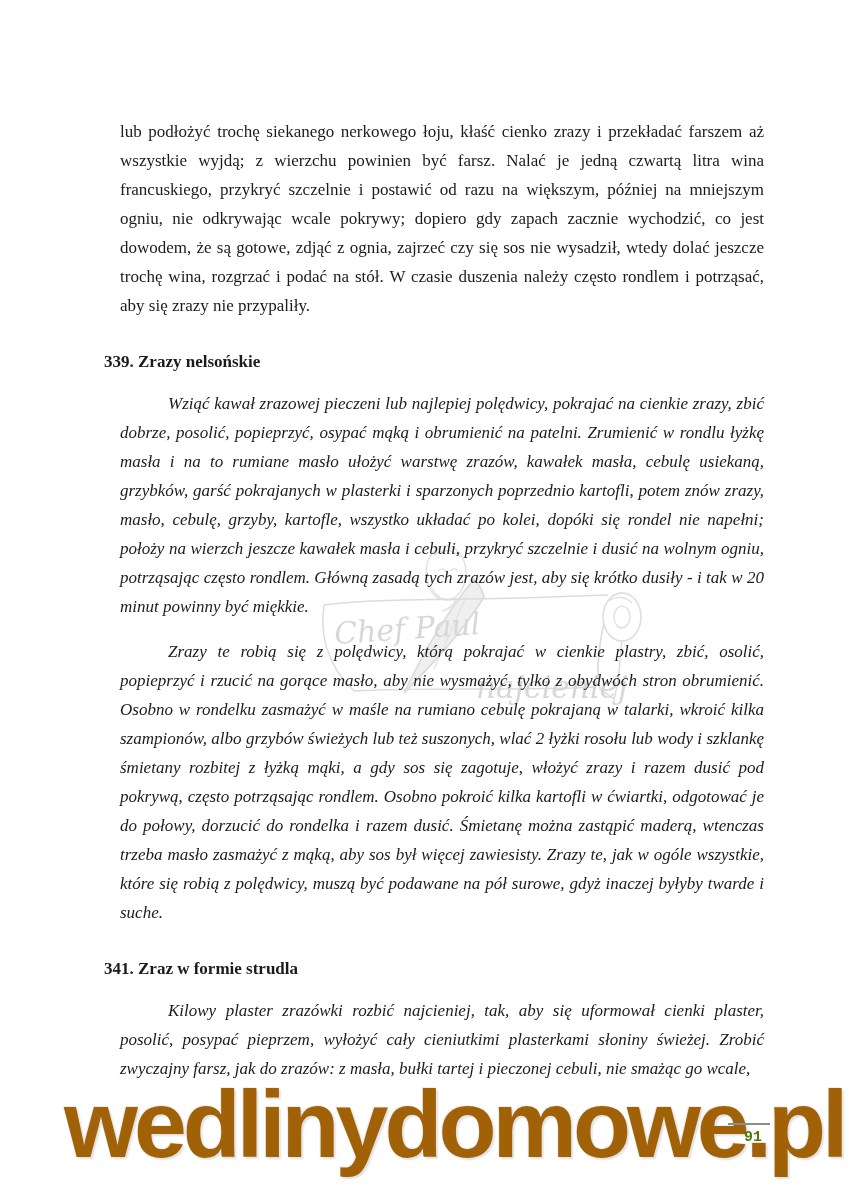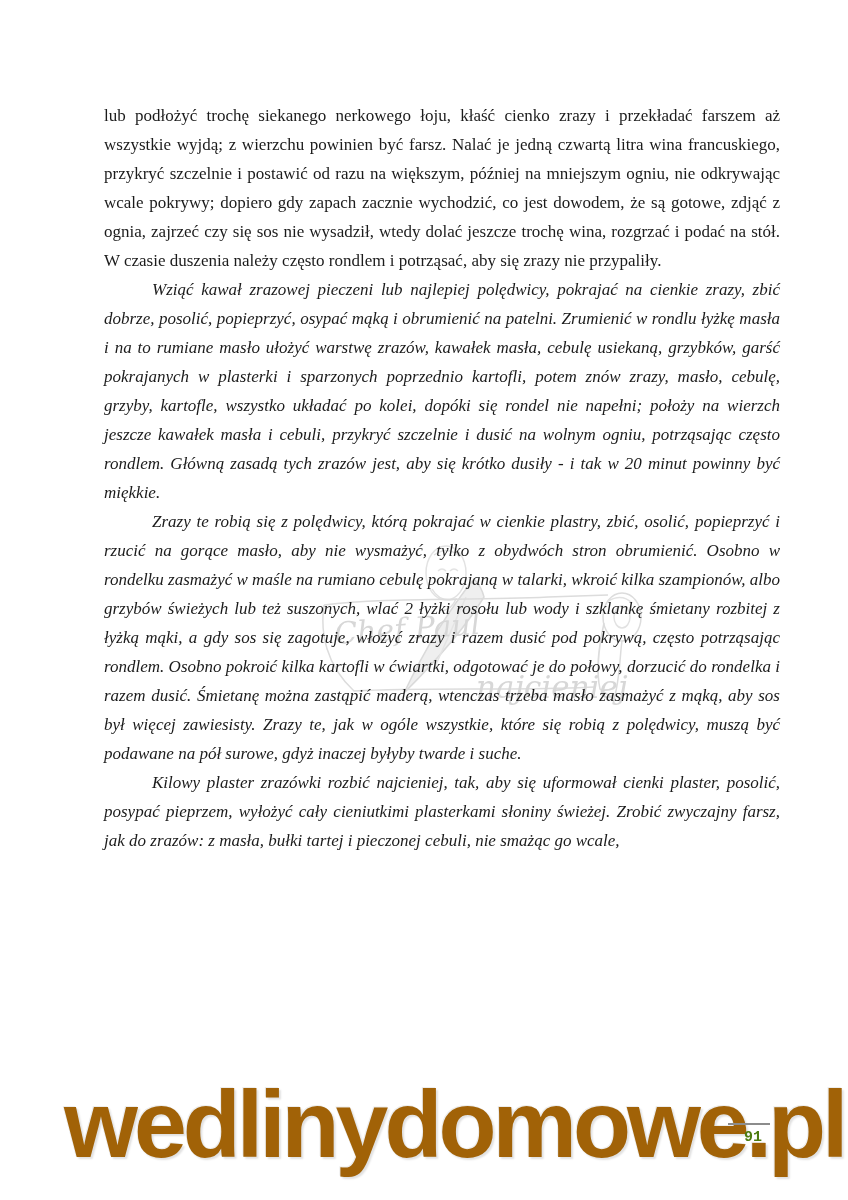--- a/index.html
+++ b/index.html
@@ -14,21 +14,21 @@
   
   .text-column {
     position:absolute;
     left:104px; top:101px; width:676px;
     color:#1b1b1b;
     font-size:17px;
     line-height:29px;
     text-align:justify;
     z-index:2;
   }
-  .text-column p { margin:0; }
+  .text-column p { margin:16px; }
   .text-column p.indent { text-indent:48px;font-style:italic; }
   .section-heading {
     font-size:17px;
     font-weight:bold;
     line-height:22px;
     margin:31px 0 11px 0;
     text-align:left;
   }
 
   
@@ -115,27 +115,29 @@
   <div class="wm-script wm-line3">najcieniej</div>
 </div>
 
 <div class="site-watermark">wedlinydomowe.pl</div>
 
 <div class="text-column">
 
   <p>lub podłożyć trochę siekanego nerkowego łoju, kłaść cienko zrazy i przekładać farszem aż wszystkie wyjdą; z wierzchu powinien być farsz. Nalać je jedną czwartą litra wina francuskiego, przykryć szczelnie i postawić od razu na większym, później na mniejszym ogniu, nie odkrywając wcale pokrywy; dopiero gdy zapach zacznie wychodzić, co jest dowodem, że są gotowe, zdjąć z ognia, zajrzeć czy się sos nie wysadził, wtedy dolać jeszcze trochę wina, rozgrzać i podać na stół. W czasie duszenia należy często rondlem i potrząsać, aby się zrazy nie przypaliły.</p>
 
   <div>
+    <h3 class="section-heading">339. Zrazy nelsońskie</h3>
     <p class="indent">Wziąć kawał zrazowej pieczeni lub najlepiej polędwicy, pokrajać na cienkie zrazy, zbić dobrze, posolić, popieprzyć, osypać mąką i obrumienić na patelni. Zrumienić w rondlu łyżkę masła i na to rumiane masło ułożyć warstwę zrazów, kawałek masła, cebulę usiekaną, grzybków, garść pokrajanych w plasterki i sparzonych poprzednio kartofli, potem znów zrazy, masło, cebulę, grzyby, kartofle, wszystko układać po kolei, dopóki się rondel nie napełni; położy na wierzch jeszcze kawałek masła i cebuli, przykryć szczelnie i dusić na wolnym ogniu, potrząsając często rondlem. Główną zasadą tych zrazów jest, aby się krótko dusiły - i tak w 20 minut powinny być miękkie.</p>
   </div>
 
   <div>
     <p class="indent">Zrazy te robią się z polędwicy, którą pokrajać w cienkie plastry, zbić, osolić, popieprzyć i rzucić na gorące masło, aby nie wysmażyć, tylko z obydwóch stron obrumienić. Osobno w rondelku zasmażyć w maśle na rumiano cebulę pokrajaną w talarki, wkroić kilka szampionów, albo grzybów świeżych lub też suszonych, wlać 2 łyżki rosołu lub wody i szklankę śmietany rozbitej z łyżką mąki, a gdy sos się zagotuje, włożyć zrazy i razem dusić pod pokrywą, często potrząsając rondlem. Osobno pokroić kilka kartofli w ćwiartki, odgotować je do połowy, dorzucić do rondelka i razem dusić. Śmietanę można zastąpić maderą, wtenczas trzeba masło zasmażyć z mąką, aby sos był więcej zawiesisty. Zrazy te, jak w ogóle wszystkie, które się robią z polędwicy, muszą być podawane na pół surowe, gdyż inaczej byłyby twarde i suche.</p>
   </div>
 
   <div>
+    <h3 class="section-heading">341. Zraz w formie strudla</h3>
     <p class="indent">Kilowy plaster zrazówki rozbić najcieniej, tak, aby się uformował cienki plaster, posolić, posypać pieprzem, wyłożyć cały cieniutkimi plasterkami słoniny świeżej. Zrobić zwyczajny farsz, jak do zrazów: z masła, bułki tartej i pieczonej cebuli, nie smażąc go wcale,</p>
   </div>
 
 </div>
 
 <div class="pagenum-rule"></div>
 <div class="page-number">91</div>
 
 </body></html>

